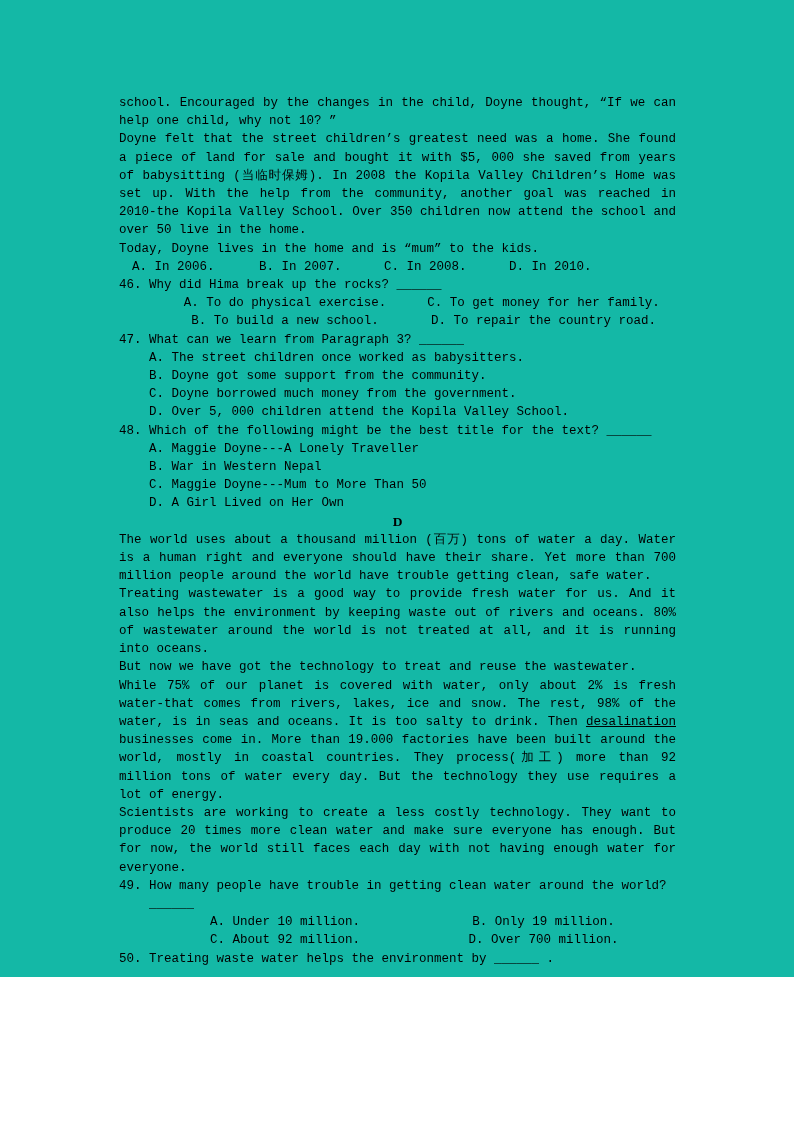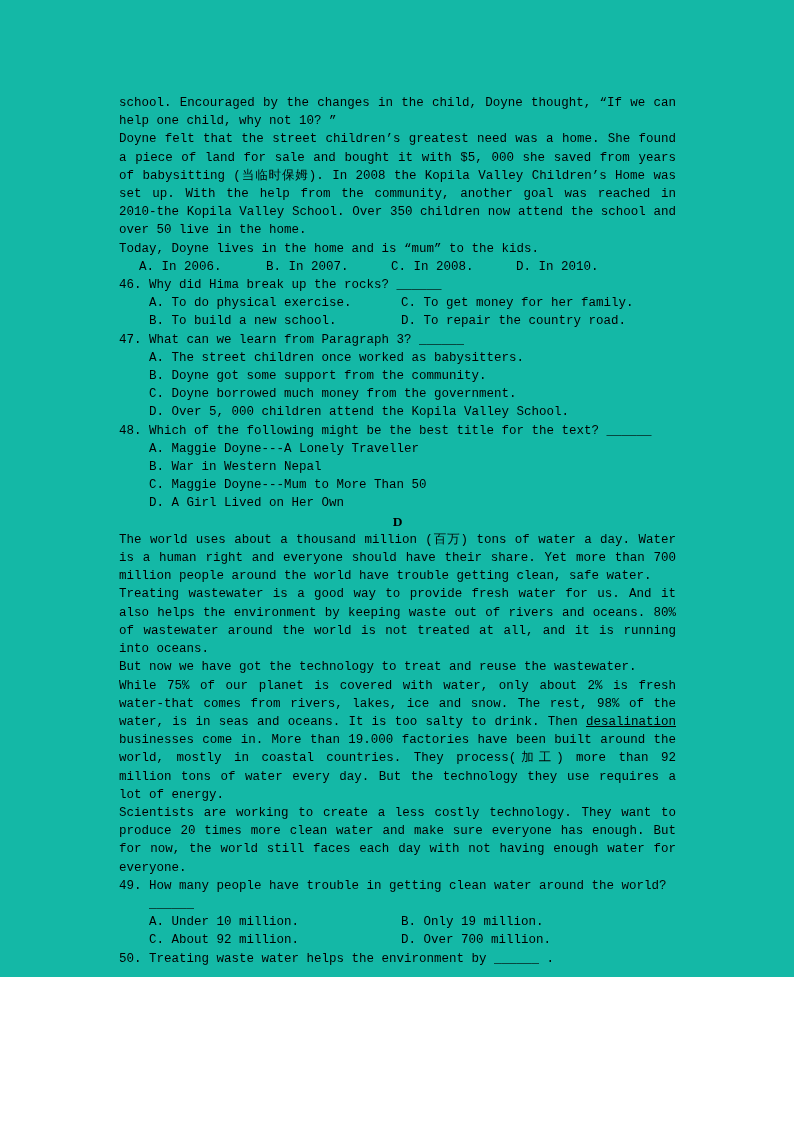--- a/index.html
+++ b/index.html
@@ -23,26 +23,27 @@
     text-align: center;
     font-family: "Liberation Serif", serif;
     font-weight: bold;
     font-size: 13.5px;
   }
   .stem { white-space: nowrap; }
   .qnum { padding-right: 7.5px; }
   .blankline { padding-left: 30px; }
   .options.list .option { padding-left: 30px; }
   .options.grid2 {
-    margin-left: 30px;
+    margin-left: 40px;
     display: grid;
     grid-template-columns: 252px 1fr;
+    text-align: center;
   }
   .options.inline4 {
-    margin-left: 20px;
+    margin-left: 13px;
     display: grid;
     grid-template-columns: 127px 125px 125px 1fr;
   }
 </style>
 </head>
 <body>
 
 <div class="page">
   <div id="doc-root">
       <div class="para"><span>school. Encouraged by the changes in the child, Doyne thought, “If we can help one child, why not 10? ”</span></div>

